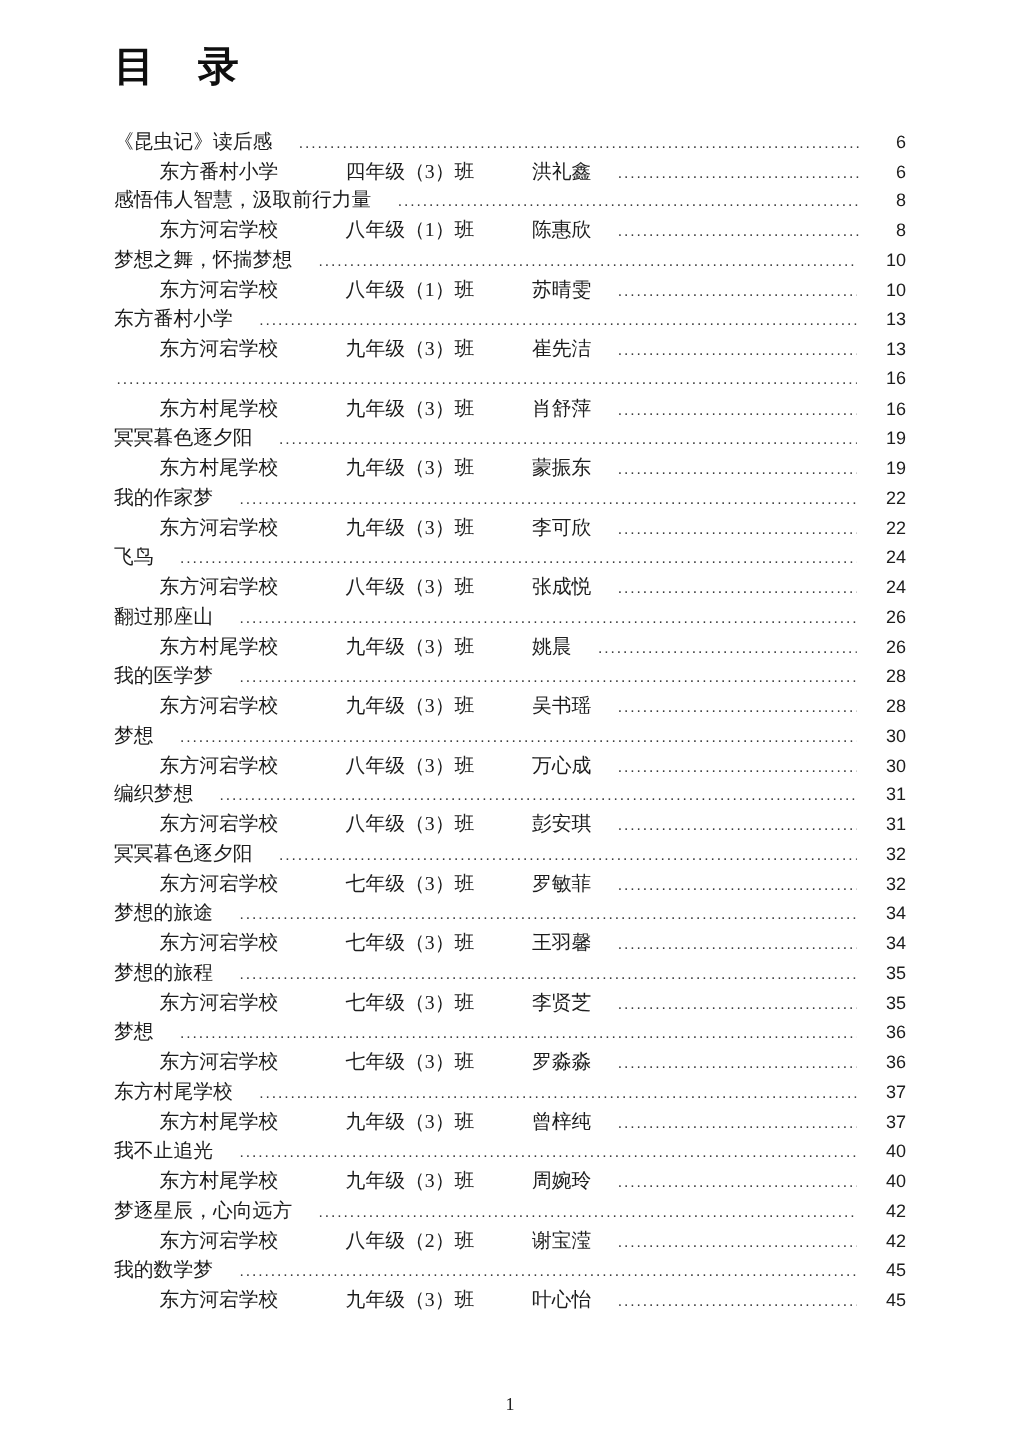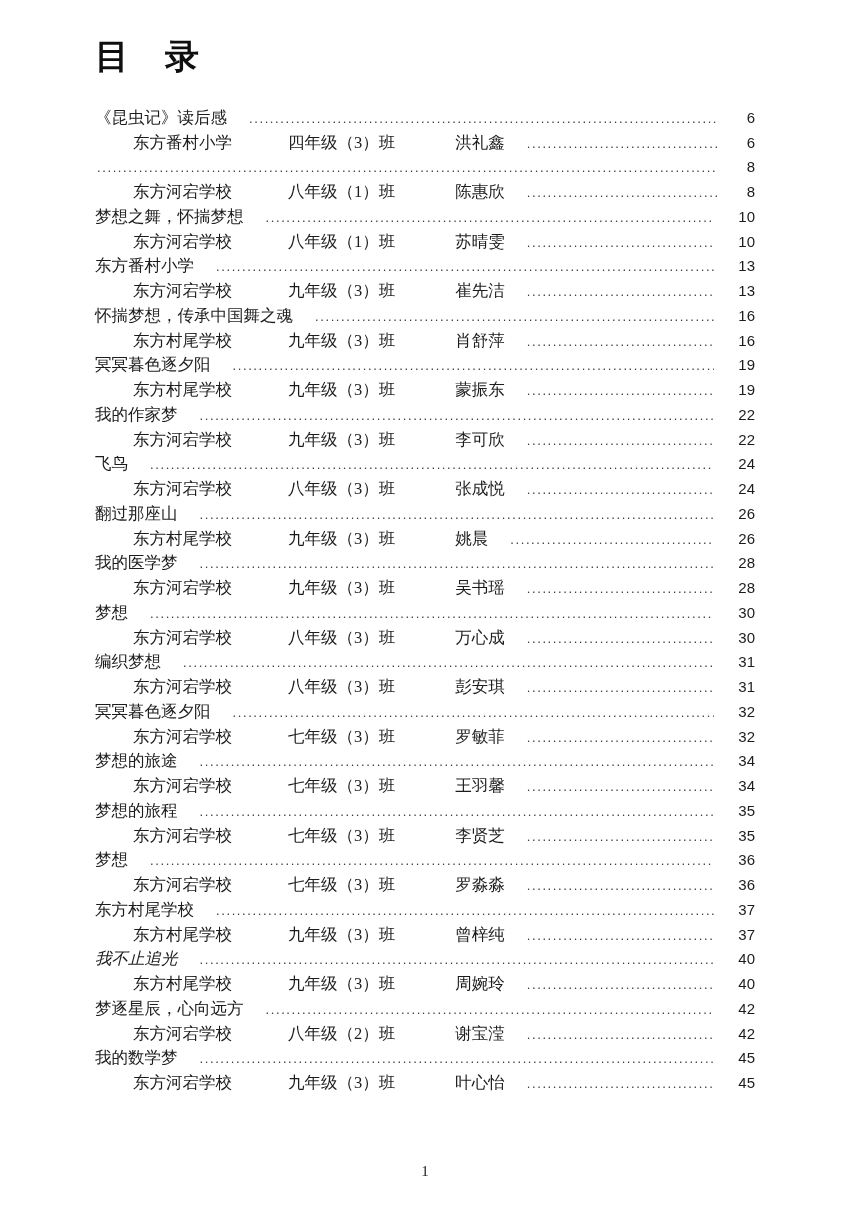--- a/index.html
+++ b/index.html
@@ -27,22 +27,22 @@
     display: flex;
     align-items: baseline;
     height: 24.75px;
     line-height: 24.75px;
     white-space: nowrap;
     gap: 20px;
   }
   .author-line { padding-left: 38px; }
   .title-text, .school, .class, .student { white-space: nowrap; }
   .school { margin-right: 36px; }
-  .class  { margin-right: 40px; text-align: center; }
-  .kai { font-style: italic; }
+  .class  { margin-right: 28px; text-align: center; }
+  .kai { }
   .dots {
     flex: 1 1 auto;
     overflow: hidden;
     white-space: nowrap;
     font-family: "Liberation Sans", "DejaVu Sans", sans-serif;
     font-size: 13px;
     letter-spacing: 1.6px;
     color: #3a3a3a;
     margin: 0 4px 0 2px;
   }
@@ -81,20 +81,21 @@
       <span class="school">东方番村小学</span>
       <span class="class">四年级（3）班</span>
       <span class="student">洪礼鑫</span>
       <span class="dots">............................................................................................................................................................................................................................................................................................................</span>
       <span class="page-num author-page">6</span>
     </div>
   </div>
 
   <div class="toc-entry">
     <div class="toc-line title-line">
+      <span class="title-text">感悟伟人智慧，汲取前行力量</span>
       <span class="dots">............................................................................................................................................................................................................................................................................................................</span>
       <span class="page-num title-page">8</span>
     </div>
     <div class="toc-line author-line">
       <span class="school">东方河宕学校</span>
       <span class="class">八年级（1）班</span>
       <span class="student">陈惠欣</span>
       <span class="dots">............................................................................................................................................................................................................................................................................................................</span>
       <span class="page-num author-page">8</span>
     </div>
@@ -125,21 +126,20 @@
       <span class="school">东方河宕学校</span>
       <span class="class">九年级（3）班</span>
       <span class="student">崔先洁</span>
       <span class="dots">............................................................................................................................................................................................................................................................................................................</span>
       <span class="page-num author-page">13</span>
     </div>
   </div>
 
   <div class="toc-entry">
     <div class="toc-line title-line">
-      <span class="title-text">怀揣梦想，传承中国舞之魂</span>
       <span class="dots">............................................................................................................................................................................................................................................................................................................</span>
       <span class="page-num title-page">16</span>
     </div>
     <div class="toc-line author-line">
       <span class="school">东方村尾学校</span>
       <span class="class">九年级（3）班</span>
       <span class="student">肖舒萍</span>
       <span class="dots">............................................................................................................................................................................................................................................................................................................</span>
       <span class="page-num author-page">16</span>
     </div>

